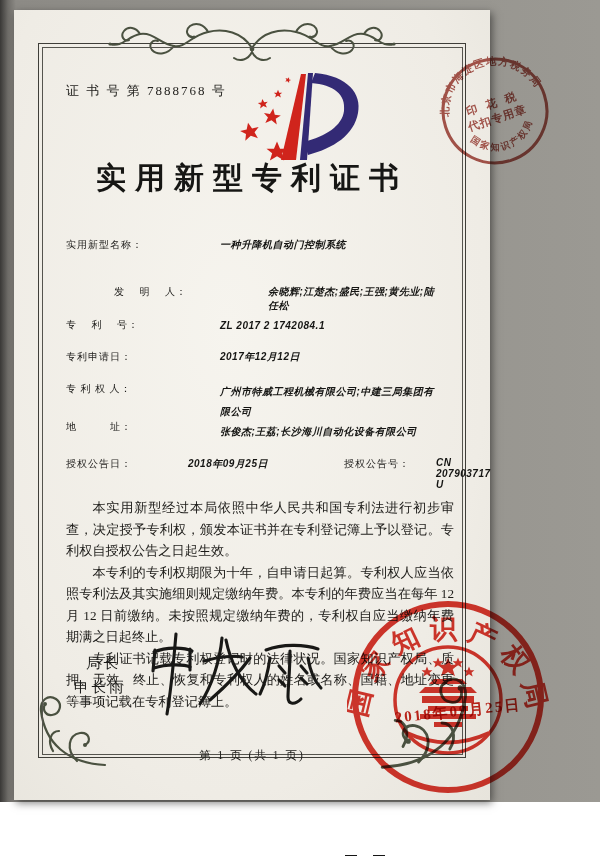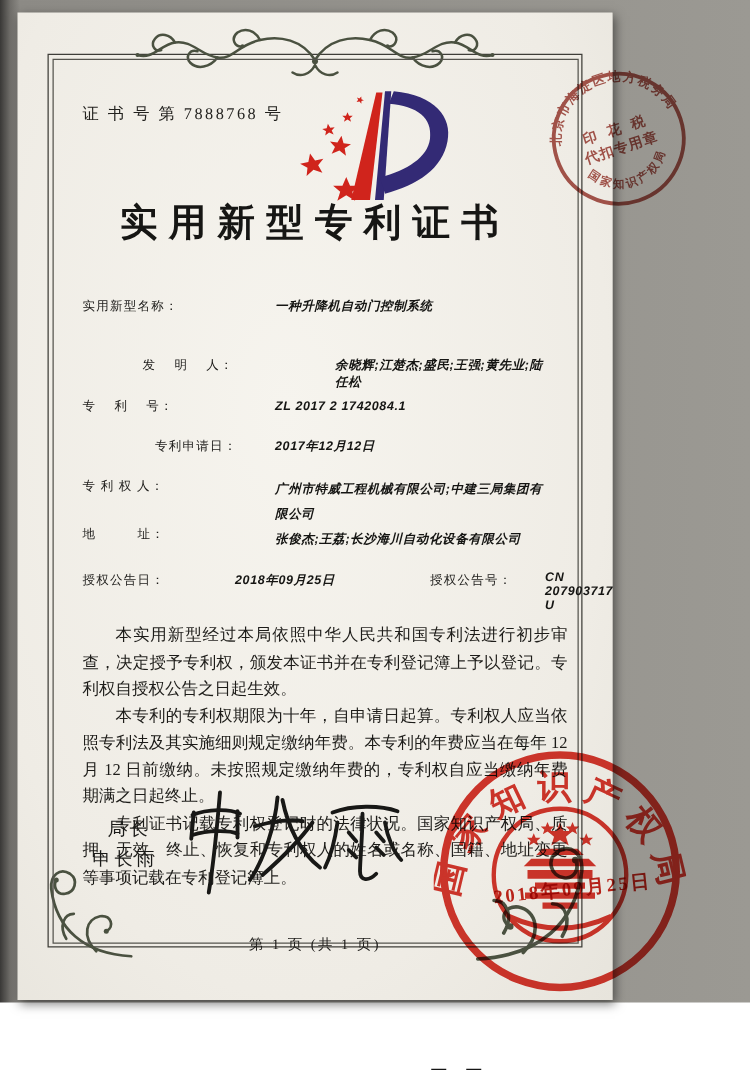--- a/index.html
+++ b/index.html
@@ -32,21 +32,21 @@
   .title { position:absolute; left:0; right:0; top:148px; text-align:center;
     font-size:30px; font-weight:bold; letter-spacing:9px; color:#161614; }
 
   .row { position:absolute; left:52px; right:46px; display:flex; font-size:10px; color:#1d1c1a;gap:30px; }
   .row .lbl { flex:0 0 124px; white-space:pre; letter-spacing:1px; }
   .row .val { font-family:"Liberation Sans", sans-serif; font-weight:bold; color:#151513; letter-spacing:.5px;font-style:italic; }
   .val2line { line-height:20px; }
   .f-name     { top:228px; }
   .f-inv      { top:275px;margin-left:48px; }
   .f-pat      { top:308px;align-items:center; }
-  .f-filing   { top:340px;text-align:right; }
+  .f-filing   { top:340px; }
   .f-patentee { top:372px; }
   .f-addr     { top:410px; }
   .f-grant    { top:447px; }
   .grant-pair2 { position:absolute; left:278px; top:0; display:flex; }
   .grant-pair2 .lbl { flex:0 0 92px; }
 
   .paras { position:absolute; left:52px; right:36px; top:471px; font-size:13.2px;
     line-height:21.5px; color:#1d1c19; text-align:justify;margin-top:16px; }
   .paras p { text-indent:2em; }
 

